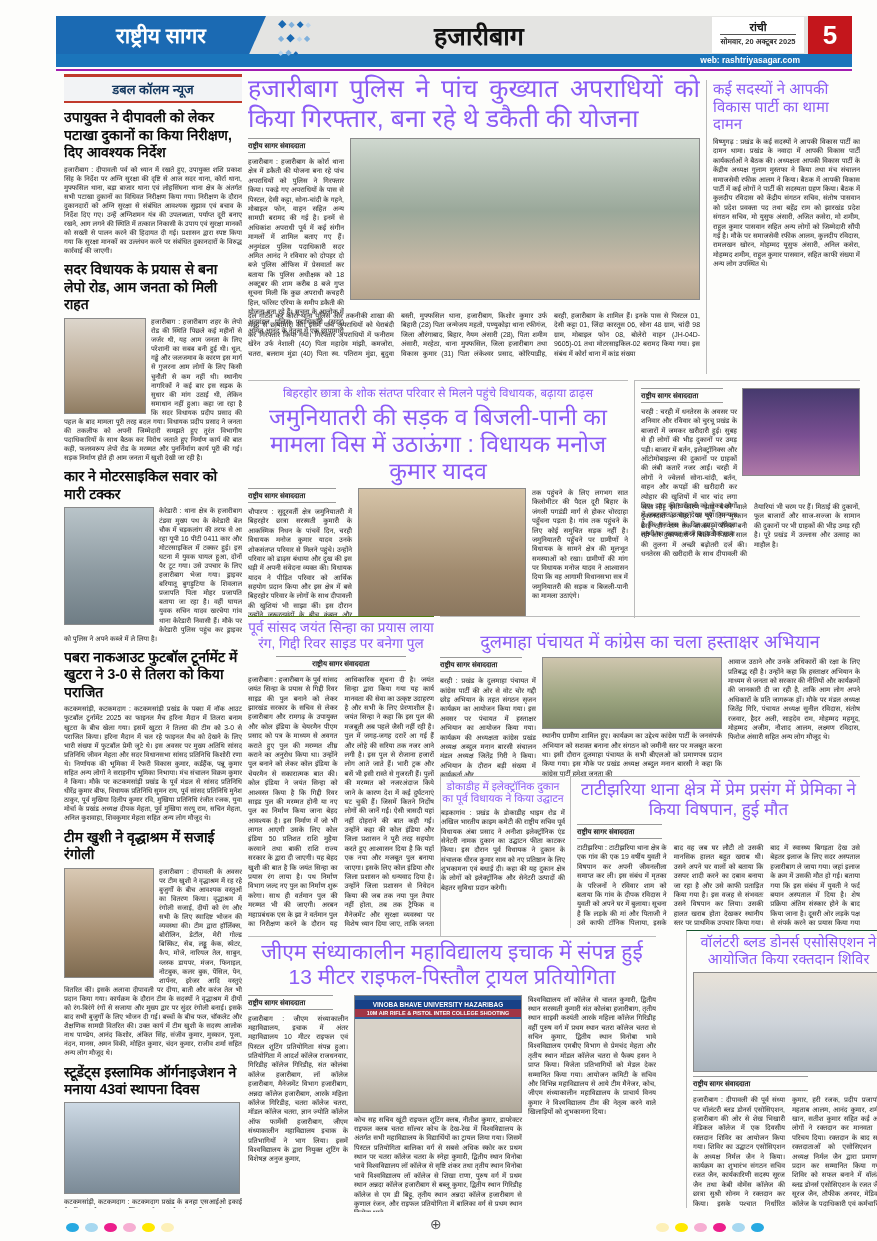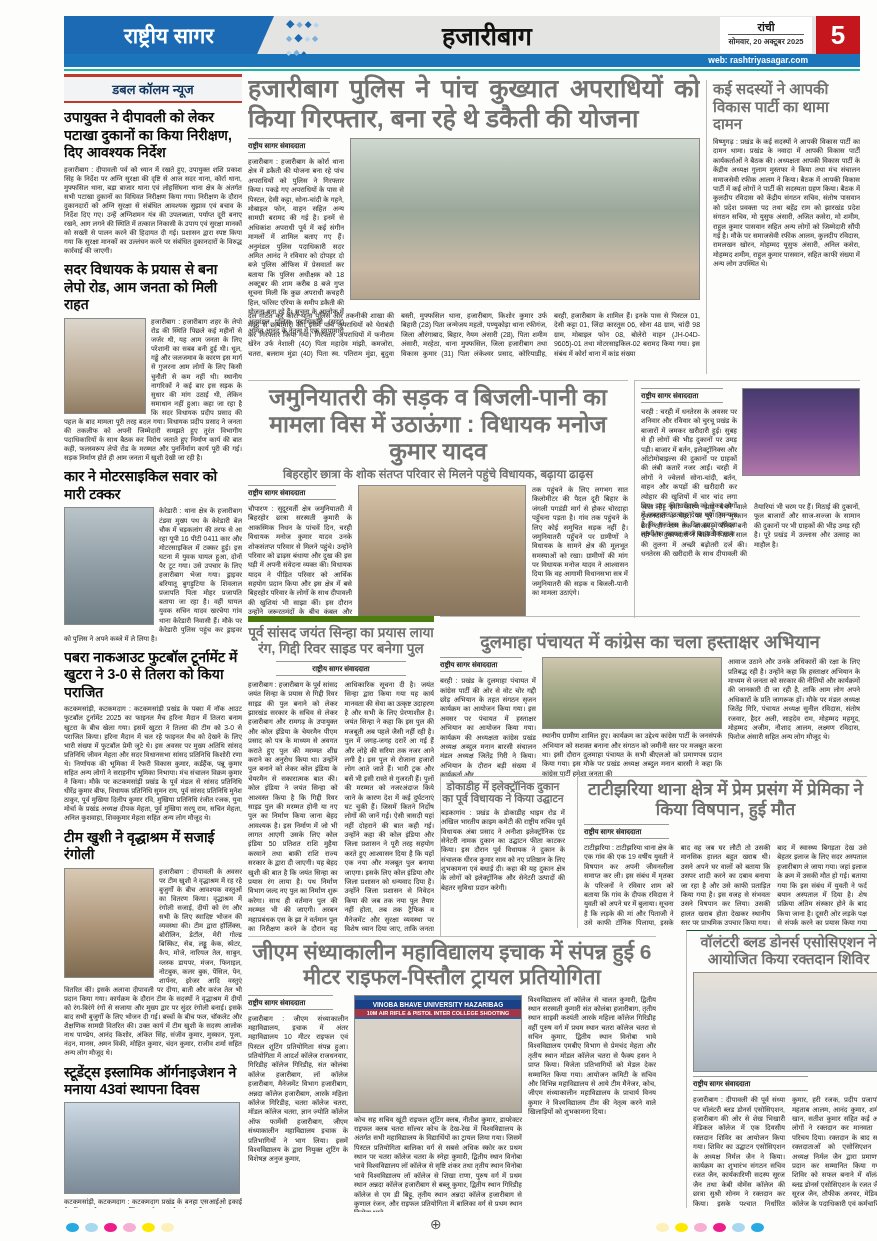--- a/index.html
+++ b/index.html
@@ -1,36 +1,36 @@
 <!DOCTYPE html>
 <html><head>
 <meta charset="utf-8">
 <style>
   html,body{margin:0;padding:0;background:#888;}
   .page{position:relative;width:877px;height:1241px;background:#fdfdfb;margin:0 auto;
         font-family:"Liberation Sans","DejaVu Sans",sans-serif;color:#1a1a1a;overflow:hidden;}
   .abs{position:absolute;overflow:hidden;}
   
-  .hdr{position:absolute;left:64px;top:16px;width:796px;height:53px;border-bottom:2px solid #14b8a6;}
+  .hdr{position:absolute;left:56px;top:16px;width:796px;height:53px;border-bottom:2px solid #a21caf;}
   .hdr-gray{position:absolute;left:150px;right:0;top:0;height:38px;background:#e4e4e2;}
   .brand{position:absolute;left:0;top:0;width:210px;height:38px;background:#1b6ab3;z-index:2;
          display:flex;align-items:center;justify-content:center;color:#fff;font-weight:bold;font-size:21px;
          clip-path:polygon(0 0,100% 0,92% 100%,0 100%);}
   .diamonds{position:absolute;left:222px;top:1px;z-index:2;font-size:11px;line-height:12px;width:120px;letter-spacing:2px;}
   .edition{position:absolute;left:220px;right:170px;top:0;height:38px;display:flex;align-items:center;justify-content:center;
            font-size:25px;font-weight:bold;color:#111;}
   .datebox{position:absolute;right:48px;top:1px;width:92px;height:36px;background:#fff;text-align:center;z-index:2;}
   .datebox .city{font-weight:bold;font-size:11px;border-bottom:1px solid #555;margin:2px 8px 1px;}
   .datebox .dt{font-size:7.5px;font-weight:bold;color:#333;}
   .pagenum{position:absolute;right:0;top:0;width:44px;height:38px;background:#c4161c;color:#fff;font-size:26px;
            font-weight:bold;display:flex;align-items:center;justify-content:center;z-index:2;}
   .webstrip{position:absolute;left:0;right:0;top:38px;height:13px;background:#1b75bb;color:#fff;font-size:8.5px;
             font-weight:bold;text-align:right;padding-right:52px;box-sizing:border-box;line-height:13px;}
   
-  .hl{font-weight:bold;color:#737373;line-height:1.18;}
+  .hl{font-weight:normal;color:#8b5cf6;line-height:1.18;}
   .body-t{font-size:6.9px;line-height:1.36;text-align:justify;color:#222;}
   .byline{display:block;font-size:7px;font-weight:bold;border-top:1px solid #999;border-bottom:1px solid #999;
           padding:2px 0;margin:0 0 4px;width:85%;}
   .cols2{column-count:2;column-gap:7px;}
   .cols3{column-count:3;column-gap:7px;}
   .ph{border:1px solid #8a8a8a;box-sizing:border-box;position:relative;}
   .sep-l{border-left:1px solid #bbb;}
   
   .sechead{position:relative;background:#f2f3f5;border-top:3px solid #c0392b;border-bottom:2px solid #c0392b;
            text-align:center;font-weight:bold;font-size:13px;color:#12365e;padding:3px 0;margin-bottom:6px;}
@@ -122,22 +122,22 @@
     </div>
     <div class="body-t cols3" style="margin-top:4px;height:92px;">दल गठित कर कोर्रा थाना पुलिस और तकनीकी शाखा की मदद से छापामारी की। इसमें पांच अपराधियों को घेराबंदी कर गिरफ्तार किया गया। गिरफ्तार अपराधियों में फनीराम खेरेन उर्फ नेशाली (40) पिता महादेव मांझी, कमजोरा, चतरा, बलराम मुंडा (40) पिता स्व. पतिराम मुंडा, बुदुवा बस्ती, मुफ्फसिल थाना, हजारीबाग, किशोर कुमार उर्फ बिहारी (28) पिता जन्मेजय महतो, पण्युकोड़ा थाना रफीगंज, जिला औरंगाबाद, बिहार, नैयम अंसारी (28), पिता शमीम अंसारी, मरहेठा, थाना मुफ्फसिल, जिला हजारीबाग तथा विकास कुमार (31) पिता लंकेश्वर प्रसाद, कोरियाडीह, बरही, हजारीबाग के शामिल हैं। इनके पास से पिस्टल 01, देसी कट्टा 01, जिंदा कारतूस 06, सोना 48 ग्राम, चांदी 98 ग्राम, मोबाइल फोन 08, बोलेरो वाहन (JH-04D-9605)-01 तथा मोटरसाइकिल-02 बरामद किया गया। इस संबंध में कोर्रा थाना में कांड संख्या</div>
   </div>
 
   <div class="abs sep-l" style="left:706px;top:80px;width:154px;height:294px;padding-left:6px;box-sizing:border-box;">
     <div class="hl" style="font-size:15px;">कई सदस्यों ने आपकी विकास पार्टी का थामा दामन</div>
     <div class="body-t" style="margin-top:4px;height:250px;">विष्णुगढ़ : प्रखंड के कई सदस्यों ने आपकी विकास पार्टी का दामन थामा। प्रखंड के नवादा में आपकी विकास पार्टी कार्यकर्ताओं ने बैठक की। अध्यक्षता आपकी विकास पार्टी के केंद्रीय अध्यक्ष गुलाम मुस्तफा ने किया तथा मंच संचालन समाजसेवी रफीक आलम ने किया। बैठक में आपकी विकास पार्टी में कई लोगों ने पार्टी की सदस्यता ग्रहण किया। बैठक में कुलदीप रविदास को केंद्रीय संगठन सचिव, संतोष पासवान को प्रदेश प्रवक्ता पद तथा बहेंद्र राम को झारखंड प्रदेश संगठन सचिव, मो युसुफ अंसारी, अजित कसेरा, मो शमीम, राहुल कुमार पासवान सहित अन्य लोगों को जिम्मेदारी सौंपी गई है। मौके पर समाजसेवी रफीक आलम, कुलदीप रविदास, रामलखन खोरन, मोहम्मद यूसुफ अंसारी, अनिल कसेरा, मोहम्मद शमीम, राहुल कुमार पासवान, सहित काफी संख्या में अन्य लोग उपस्थित थे।</div>
   </div>
 
   <div class="abs" style="left:248px;top:380px;width:380px;height:232px;border-top:1px solid #bbb;padding-top:3px;">
+    <div class="hl" style="font-size:11.5px;text-align:center;margin:3px 0;">बिहरहोर छात्रा के शोक संतप्त परिवार से मिलने पहुंचे विधायक, बढ़ाया ढाढ़स</div>
     <div class="hl" style="font-size:23px;text-align:center;">जमुनियातरी की सड़क व बिजली-पानी का मामला विस में उठाऊंगा : विधायक मनोज कुमार यादव</div>
-    <div class="hl" style="font-size:11.5px;text-align:center;margin:3px 0;">बिहरहोर छात्रा के शोक संतप्त परिवार से मिलने पहुंचे विधायक, बढ़ाया ढाढ़स</div>
     <div style="display:flex;gap:6px;margin-top:3px;">
       <div style="width:104px;flex:none;">
         <span class="byline">राष्ट्रीय सागर संवाददाता</span>
         <div class="body-t" style="height:130px;">चौपारण : सुदूरवर्ती क्षेत्र जमुनियातरी में बिहरहोर छात्रा सरस्वती कुमारी के आकस्मिक निधन के पांचवें दिन, चरही विधायक मनोज कुमार यादव उनके शोकसंतप्त परिवार से मिलने पहुंचे। उन्होंने परिवार को ढाढ़स बंधाया और दुख की इस घड़ी में अपनी संवेदना व्यक्त की। विधायक यादव ने पीड़ित परिवार को आर्थिक सहयोग प्रदान किया और इस क्षेत्र में बसे बिहरहोर परिवार के लोगों के साथ दीपावली की खुशियां भी साझा कीं। इस दौरान उन्होंने जरूरतमंदों के बीच कंबल और मिठाई का वितरण भी किया।</div>
       </div>
       <div class="ph" style="width:168px;height:142px;flex:none;background:linear-gradient(180deg,#d6c4a8,#a08a6e 60%,#84715a);"></div>
       <div class="body-t" style="flex:1;height:150px;">तक पहुंचने के लिए लगभग सात किलोमीटर की पैदल दूरी बिहार के जंगली पगडंडी मार्ग से होकर चोरदाहा पहुँचना पड़ता है। गांव तक पहुंचने के लिए कोई समुचित सड़क नहीं है। जमुनियातरी पहुँचने पर ग्रामीणों ने विधायक के सामने क्षेत्र की मूलभूत समस्याओं को रखा। ग्रामीणों की मांग पर विधायक मनोज यादव ने आश्वासन दिया कि वह आगामी विधानसभा सत्र में जमुनियातरी की सड़क व बिजली-पानी का मामला उठाएंगे।</div>
     </div>
   </div>
 
@@ -160,39 +160,39 @@
         <div class="body-t" style="height:110px;">बरही : प्रखंड के दुलमाहा पंचायत में कांग्रेस पार्टी की ओर से वोट चोर गद्दी छोड़ अभियान के तहत संगठन सृजन कार्यक्रम का आयोजन किया गया। इस अवसर पर पंचायत में हस्ताक्षर अभियान का आयोजन किया गया। कार्यक्रम की अध्यक्षता कांग्रेस प्रखंड अध्यक्ष अब्दुल मनान बारसी संचालन मंडल अध्यक्ष जितेंद्र गिरी ने किया। अभियान के दौरान बड़ी संख्या में कार्यकर्ता और</div>
       </div>
       <div style="width:180px;flex:none;">
         <div class="ph" style="width:100%;height:72px;background:linear-gradient(180deg,#cfc6ae,#9aa37e 60%,#7d8666);"></div>
         <div class="body-t" style="margin-top:2px;height:52px;">स्थानीय ग्रामीण शामिल हुए। कार्यक्रम का उद्देश्य कांग्रेस पार्टी के जनसंपर्क अभियान को सशक्त बनाना और संगठन को जमीनी स्तर पर मजबूत करना था। इसी दौरान दुलमाहा पंचायत के सभी बीएलओ को प्रमाणपत्र प्रदान किया गया। इस मौके पर प्रखंड अध्यक्ष अब्दुल मनान बारसी ने कहा कि कांग्रेस पार्टी हमेशा जनता की</div>
       </div>
       <div class="body-t" style="flex:1;height:126px;">आवाज उठाने और उनके अधिकारों की रक्षा के लिए प्रतिबद्ध रही है। उन्होंने कहा कि हस्ताक्षर अभियान के माध्यम से जनता को सरकार की नीतियों और कार्यक्रमों की जानकारी दी जा रही है, ताकि आम लोग अपने अधिकारों के प्रति जागरूक हों। मौके पर मंडल अध्यक्ष जितेंद्र गिरि, पंचायत अध्यक्ष सुनील रविदास, संतोष रजवार, हैदर अली, साहदेव राम, मोहम्मद महमूद, मोहम्मद अजीम, नौशाद आलम, लक्ष्मण रविदास, फिरोज अंसारी सहित अन्य लोग मौजूद थे।</div>
     </div>
   </div>
 
-  <div class="abs" style="left:248px;top:616px;width:186px;height:318px;border-top:6px solid #4d7c0f;padding-top:3px;">
+  <div class="abs" style="left:248px;top:616px;width:186px;height:318px;border-top:1px solid #4d7c0f;padding-top:3px;">
     <div class="hl" style="font-size:13.5px;text-align:center;">पूर्व सांसद जयंत सिन्हा का प्रयास लाया रंग, गिद्दी रिवर साइड पर बनेगा पुल</div>
     <span class="byline" style="margin:4px auto;width:70%;text-align:center;">राष्ट्रीय सागर संवाददाता</span>
     <div class="body-t cols2" style="height:258px;">हजारीबाग : हजारीबाग के पूर्व सांसद जयंत सिन्हा के प्रयास से गिद्दी रिवर साइड की पुल बनाने को लेकर झारखंड सरकार के सचिव से लेकर हजारीबाग और रामगढ़ के उपायुक्त और कोल इंडिया के चेयरमैन पीएम प्रसाद को पत्र के माध्यम से अवगत कराते हुए पुल की मरम्मत शीघ्र कराने का अनुरोध किया था। उन्होंने पुल बनाने को लेकर कोल इंडिया के चेयरमैन से सकारात्मक बात की। कोल इंडिया ने जयंत सिन्हा को आश्वस्त किया है कि गिद्दी रिवर साइड पुल की मरम्मत होनी या नए पुल का निर्माण किया जाना बेहद आवश्यक है। इस निर्माण में जो भी लागत आएगी उसके लिए कोल इंडिया 50 प्रतिशत राशि मुहैया करवाने तथा बाकी राशि राज्य सरकार के द्वारा दी जाएगी। यह बेहद खुशी की बात है कि जयंत सिन्हा का प्रयास रंग लाया है। पथ निर्माण विभाग जल्द नए पुल का निर्माण शुरू करेगा। साथ ही वर्तमान पुल की मरम्मत भी की जाएगी। अरबन महाप्रबंधक एस के झा ने वर्तमान पुल का निरीक्षण करने के दौरान यह आधिकारिक सूचना दी है। जयंत सिन्हा द्वारा किया गया यह कार्य मानवता की सेवा का उत्कृष्ट उदाहरण है और सभी के लिए प्रेरणाशील है। जयंत सिन्हा ने कहा कि इस पुल की मजबूती अब पहले जैसी नहीं रही है। पुल में जगह-जगह दरारें आ गई हैं और लोहे की सरिया तक नजर आने लगी है। इस पुल से रोजाना हजारों लोग आते जाते हैं। भारी ट्रक और बसें भी इसी रास्ते से गुजरती हैं। पुलों की मरम्मत को नजरअंदाज किये जाने के कारण देश में कई दुर्घटनाएं घट चुकी हैं। जिसमें कितने निर्दोष लोगों की जानें गईं। ऐसी त्रासदी यहां नहीं दोहराने की बात कही गई। उन्होंने कहा की कोल इंडिया और जिला प्रशासन ने पूरी तरह सहयोग करते हुए आश्वासन दिया है कि यहाँ एक नया और मजबूत पुल बनाया जाएगा। इसके लिए कोल इंडिया और जिला प्रशासन को धन्यवाद दिया है। उन्होंने जिला प्रशासन से निवेदन किया की जब तक नया पुल तैयार नहीं होता, तब तक ट्रैफिक व मैनेजमेंट और सुरक्षा व्यवस्था पर विशेष ध्यान दिया जाए, ताकि जनता को किसी प्रकार की असुविधा ना हो। उक्त जानकारी मीडिया प्रभारी अनिल मिश्रा ने दिया।</div>
   </div>
 
   <div class="abs sep-l" style="left:440px;top:776px;width:124px;height:156px;padding-left:0;border-top:1px solid #bbb;padding-top:3px;">
     <div class="hl" style="font-size:10.5px;text-align:center;">डोकाडीह में इलेक्ट्रॉनिक दुकान का पूर्व विधायक ने किया उद्घाटन</div>
     <div class="body-t" style="margin-top:3px;height:120px;">बड़कागांव : प्रखंड के डोकाडीह थाइम रोड में अखिल भारतीय क्राइम कमेटी की राष्ट्रीय सचिव पूर्व विधायक अंबा प्रसाद ने अनीशा इलेक्ट्रॉनिक एंड सेनेटरी नामक दुकान का उद्घाटन फीता काटकर किया। इस दौरान पूर्व विधायक ने दुकान के संचालक धीरज कुमार साव को नए प्रतिष्ठान के लिए शुभकामना एवं बधाई दी। कहा की यह दुकान क्षेत्र के लोगों को इलेक्ट्रॉनिक और सेनेटरी उत्पादों की बेहतर सुविधा प्रदान करेगी।</div>
   </div>
 
-  <div class="abs sep-l" style="left:570px;top:776px;width:290px;height:152px;padding-left:6px;box-sizing:border-box;border-top:1px solid #bbb;padding-top:3px;margin-left:7px;">
+  <div class="abs sep-l" style="left:570px;top:776px;width:290px;height:152px;padding-left:6px;box-sizing:border-box;border-top:1px solid #bbb;padding-top:3px;">
     <div class="hl" style="font-size:17px;text-align:center;">टाटीझरिया थाना क्षेत्र में प्रेम प्रसंग में प्रेमिका ने किया विषपान, हुई मौत</div>
     <span class="byline" style="width:30%;margin-top:4px;">राष्ट्रीय सागर संवाददाता</span>
     <div class="body-t cols3" style="height:92px;">टाटीझरिया : टाटीझरिया थाना क्षेत्र के एक गांव की एक 19 वर्षीय युवती ने विषपान कर अपनी जीवनलीला समाप्त कर ली। इस संबंध में मृतका के परिजनों ने रविवार शाम को बताया कि गांव के दीपक रविदास ने युवती को अपने घर में बुलाया। सूचना है कि लड़के की मां और पिताजी ने उसे काफी टॉनिक पिलाया, इसके बाद वह जब घर लौटी तो उसकी मानसिक हालत बहुत खराब थी। उसने अपने घर वालों को बताया कि उसपर शादी करने का दबाव बनाया जा रहा है और उसे काफी प्रताड़ित किया गया है। इस वजह से संभवतः उसने विषपान कर लिया। उसकी हालत खराब होता देखकर स्थानीय स्तर पर प्राथमिक उपचार किया गया। बाद में स्वास्थ्य बिगड़ता देख उसे बेहतर इलाज के लिए सदर अस्पताल हजारीबाग ले जाया गया। जहां इलाज के क्रम में उसकी मौत हो गई। बताया गया कि इस संबंध में युवती ने फर्द बयान अस्पताल में दिया है। शेष प्रक्रिया अंतिम संस्कार होने के बाद किया जाना है। दूसरी ओर लड़के पक्ष से संपर्क करने का प्रयास किया गया पर वे लोग फरार थे। मिली जानकारी के अनुसार दोनों के बीच वर्षों से प्रेम प्रसंग चल रहा था।</div>
   </div>
 
   <div class="abs" style="left:248px;top:936px;width:408px;height:272px;border-top:1px solid #bbb;padding-top:3px;">
-    <div class="hl" style="font-size:21px;text-align:center;">जीएम संध्याकालीन महाविद्यालय इचाक में संपन्न हुई 6 मीटर राइफल-पिस्तौल ट्रायल प्रतियोगिता</div>
+    <div class="hl" style="font-size:21px;text-align:center;">जीएम संध्याकालीन महाविद्यालय इचाक में संपन्न हुई 13 मीटर राइफल-पिस्तौल ट्रायल प्रतियोगिता</div>
     <div style="display:flex;gap:6px;margin-top:5px;">
       <div style="width:100px;flex:none;">
         <span class="byline">राष्ट्रीय सागर संवाददाता</span>
         <div class="body-t" style="height:180px;">हजारीबाग : जीएम संध्याकालीन महाविद्यालय, इचाक में अंतर महाविद्यालय 10 मीटर राइफल एवं पिस्टल शूटिंग प्रतियोगिता संपन्न हुआ। प्रतियोगिता में आदर्श कॉलेज राजधनवार, गिरिडीह कॉलेज गिरिडीह, संत कोलंबा कॉलेज हजारीबाग, लॉ कॉलेज हजारीबाग, मैनेजमेंट विभाग हजारीबाग, अन्नदा कॉलेज हजारीबाग, आरके महिला कॉलेज गिरिडीह, चतरा कॉलेज चतरा, मॉडल कॉलेज चतरा, ज्ञान ज्योति कॉलेज ऑफ फार्मेसी हजारीबाग, जीएम संध्याकालीन महाविद्यालय इचाक के प्रतिभागियों ने भाग लिया। इसमें विश्वविद्यालय के द्वारा नियुक्त शूटिंग के विशेषज्ञ अनुज कुमार,</div>
       </div>
       <div style="width:168px;flex:none;">
         <div class="ph" style="width:100%;height:118px;background:linear-gradient(180deg,#2f5f9e 0 20%,#d8d2c8 20% 55%,#b0a89a 100%);">
           <div class="banner-strip">
             <span class="b1">VINOBA BHAVE UNIVERSITY HAZARIBAG</span>
             <span class="b2">10M AIR RIFLE &amp; PISTOL INTER COLLEGE SHOOTING</span>

